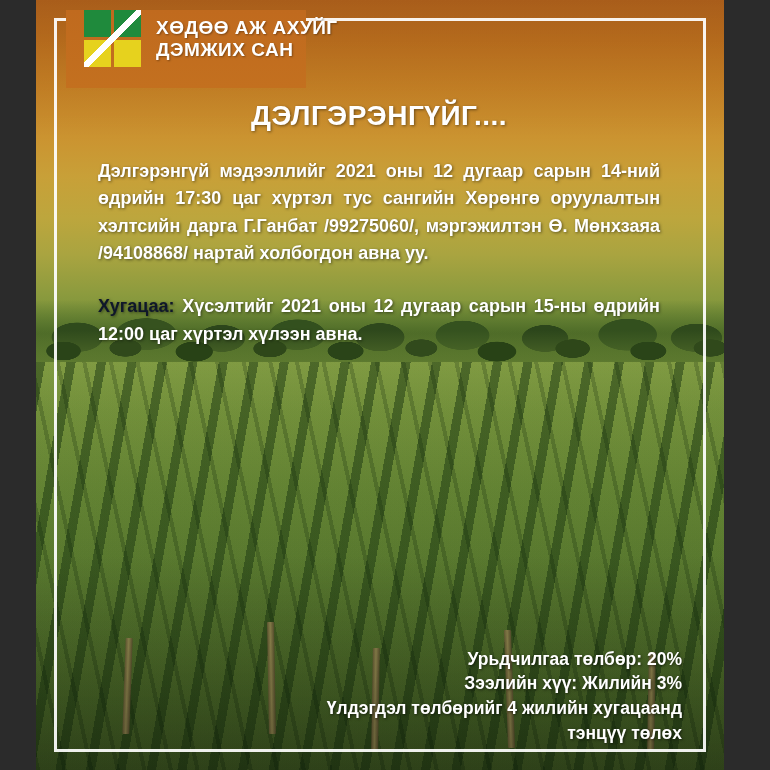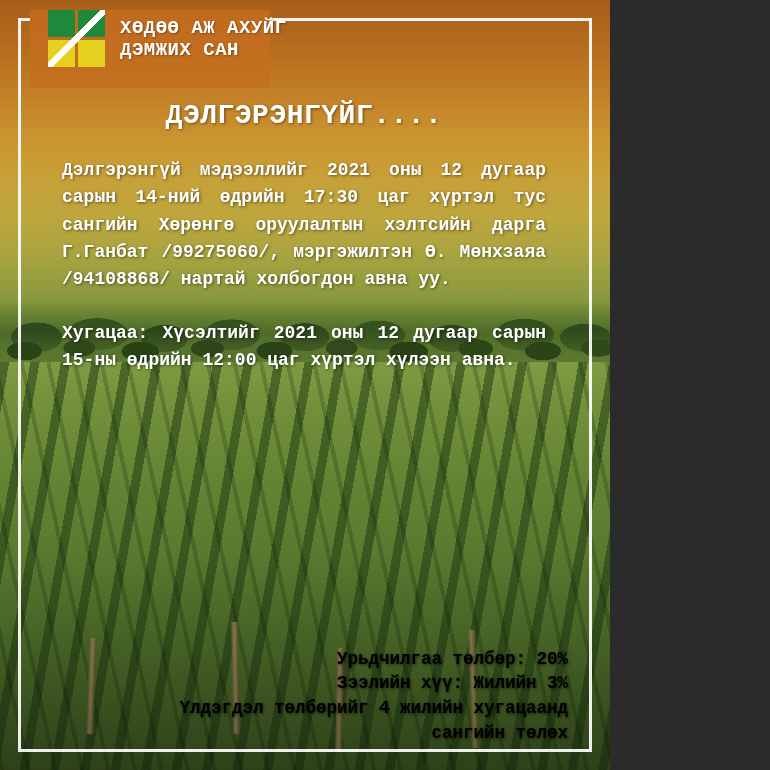--- a/index.html
+++ b/index.html
@@ -2,25 +2,26 @@
 <html><head>
 <meta charset="utf-8">
 <style>
   html, body {
     margin: 0;
     padding: 0;
     background: #2b2b2b;
   }
   .poster {
     position: relative;
-    width: 610px;
+    width: 688px;
     height: 770px;
     overflow: hidden;
-    font-family: Liberation Mono, monospace;
+    font-family: Liberation Sans, sans-serif;
     background: #b97b2a;
+    margin-left: 36px;
   }
   
   .bg-sky {
     position: absolute;
     left: 0; top: 0; right: 0;
     height: 340px;
     background: linear-gradient(180deg,
         #c06a1e 0%,
         #c5741f 12%,
         #c98326 26%,
@@ -191,28 +192,28 @@
   }
   .para {
     font-size: 18px;
     font-weight: bold;
     line-height: 1.52;
     text-align: justify;
     text-shadow: 1px 1px 3px rgba(0,0,0,.5);
     margin: 0 0 26px 0;
   }
   .para.last { margin-bottom: 0; }
-  .highlight { color: #ffffff; }
+  .highlight { color: #0f172a; }
   
   .footer {
     position: absolute;
     right: 42px;
     bottom: 24px;
     text-align: right;
-    color: #000000;
+    color: #ffffff;
     font-size: 17.5px;
     font-weight: bold;
     line-height: 1.42;
     text-shadow: 1px 1px 3px rgba(0,0,0,.6);
     z-index: 4;
     max-width: 560px;
   }
 </style>
 </head>
 <body>
@@ -260,16 +261,16 @@
 
     <p class="para last">
       <span class="highlight">Хугацаа:</span><span> Хүсэлтийг 2021 оны 12 дугаар сарын 15-ны өдрийн 12:00  цаг хүртэл хүлээн авна.</span>
     </p>
   </div>
 
   <div class="footer">
     <div>Урьдчилгаа төлбөр: 20%</div>
     <div>Зээлийн хүү: Жилийн 3%</div>
     <div>Үлдэгдэл төлбөрийг 4 жилийн хугацаанд</div>
-    <div>сангийн төлөх</div>
+    <div>тэнцүү төлөх</div>
   </div>
 
 </div>
 
 </body></html>

